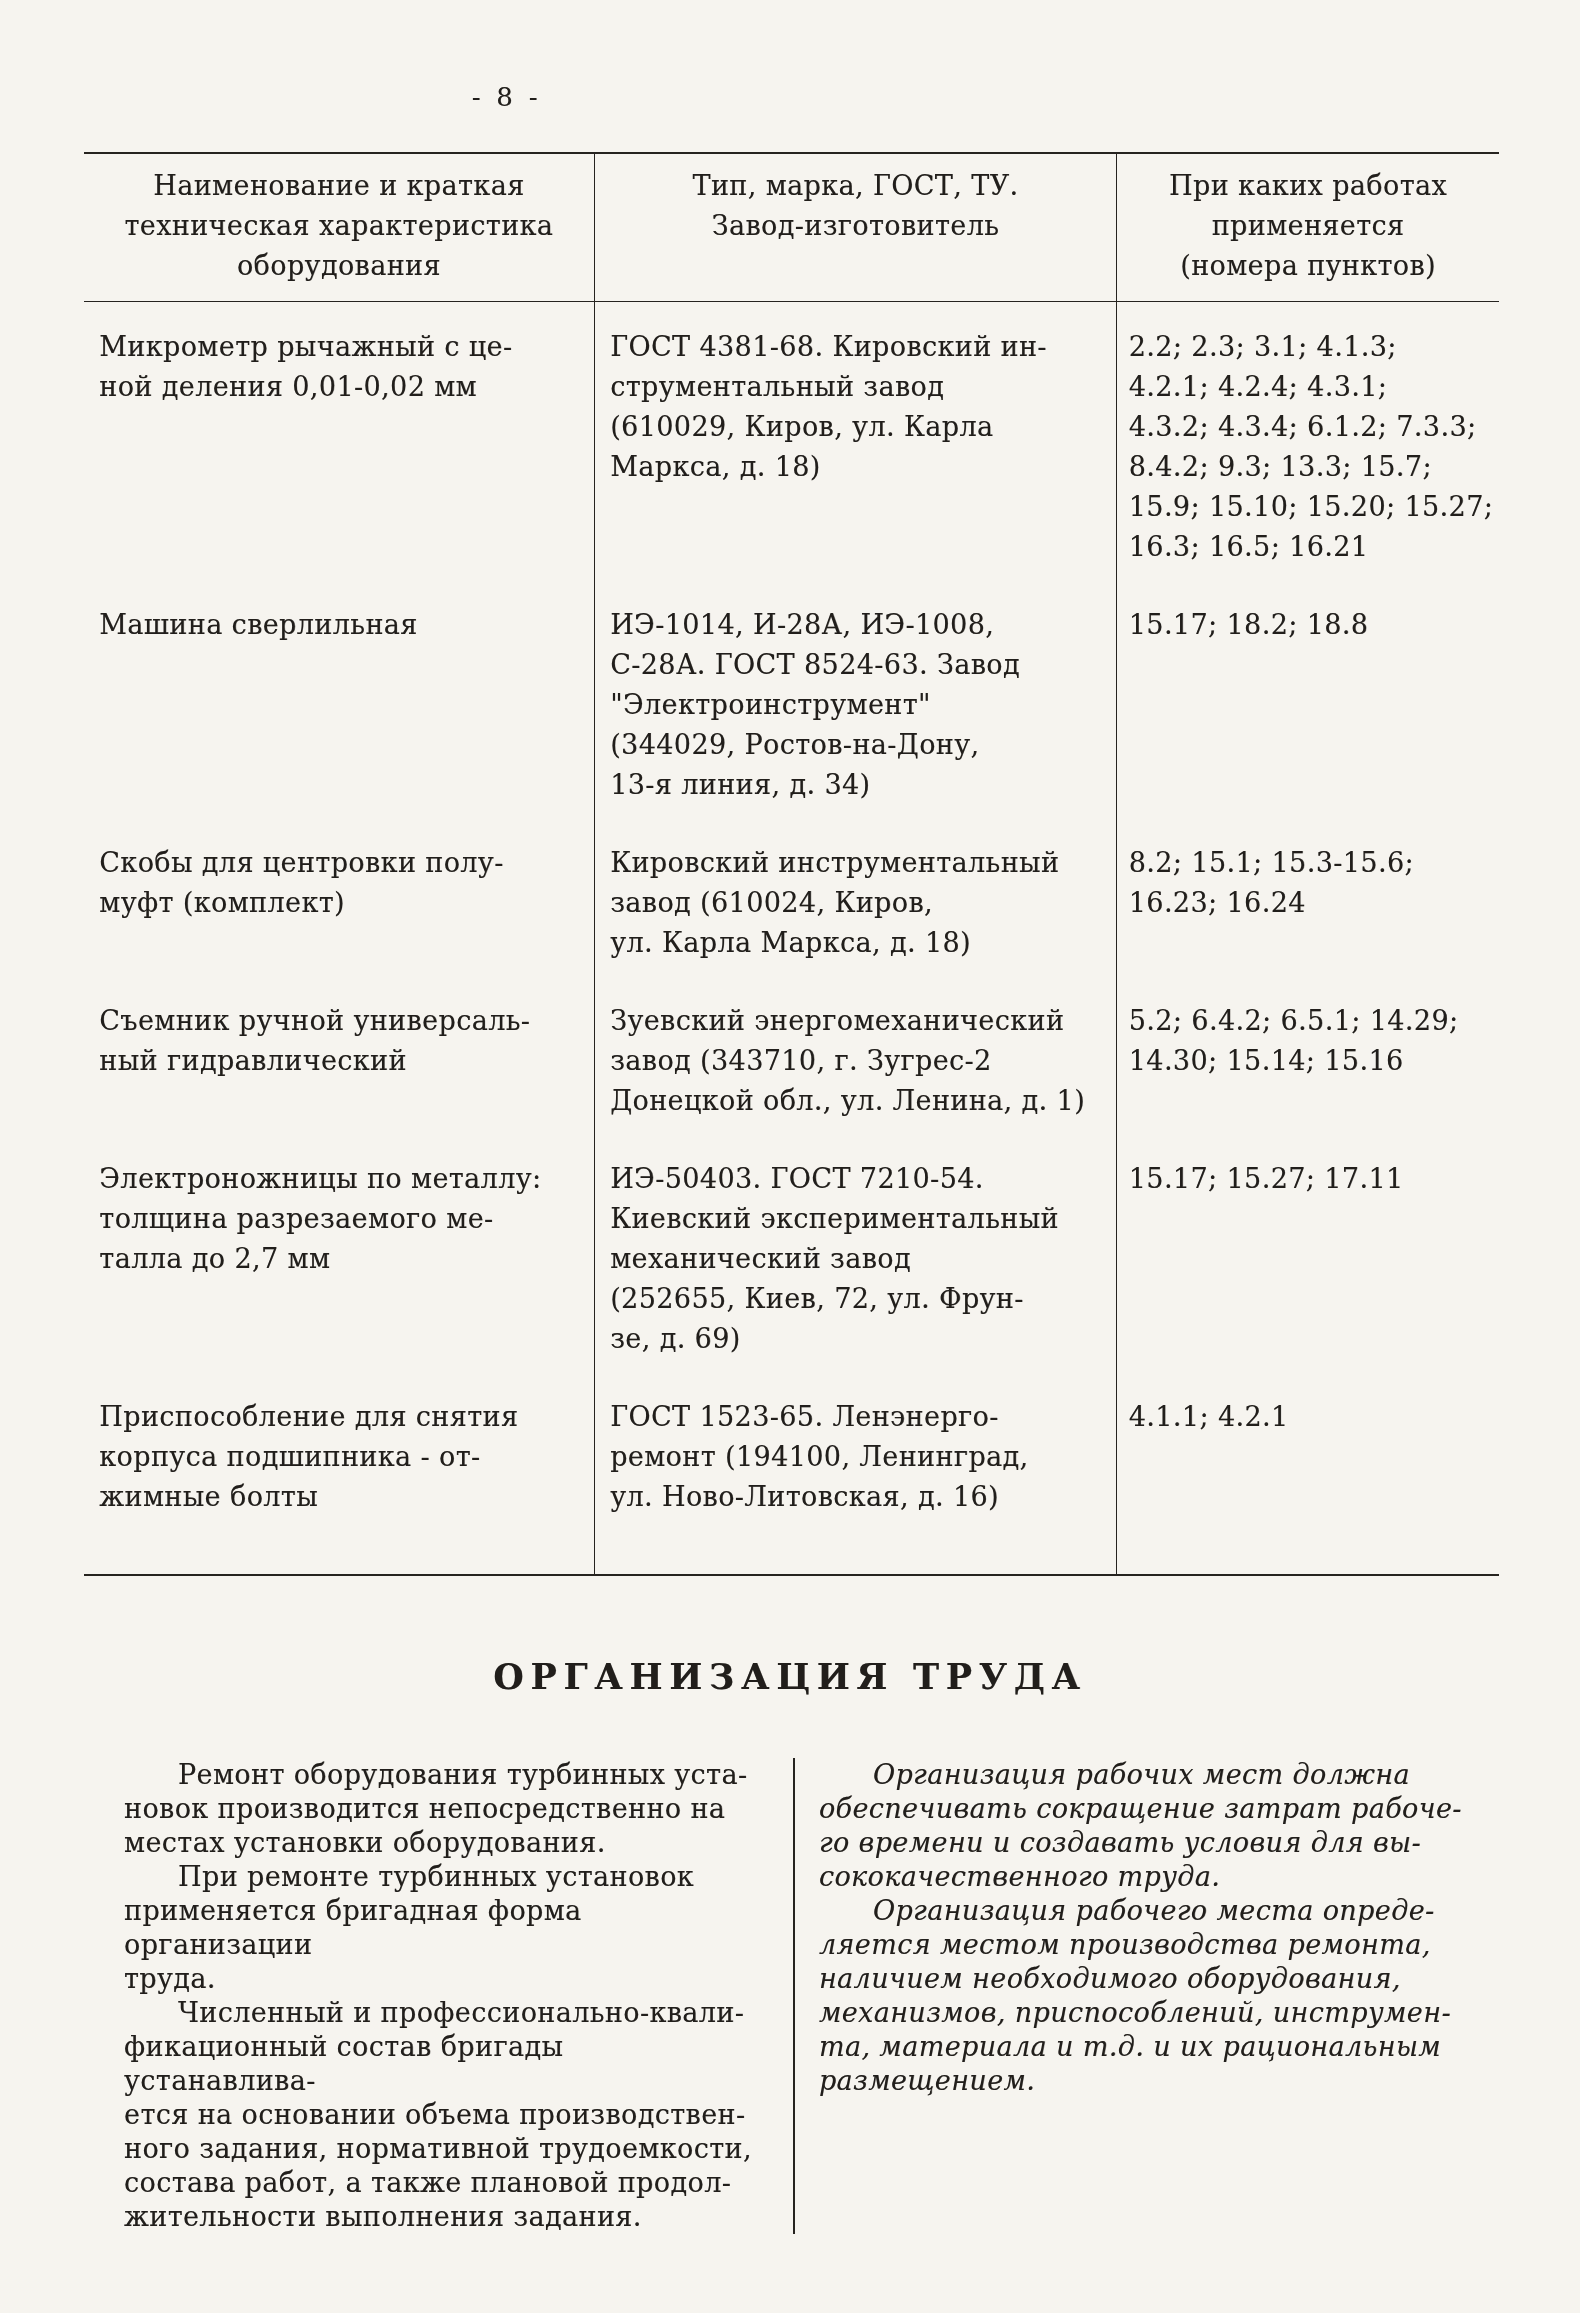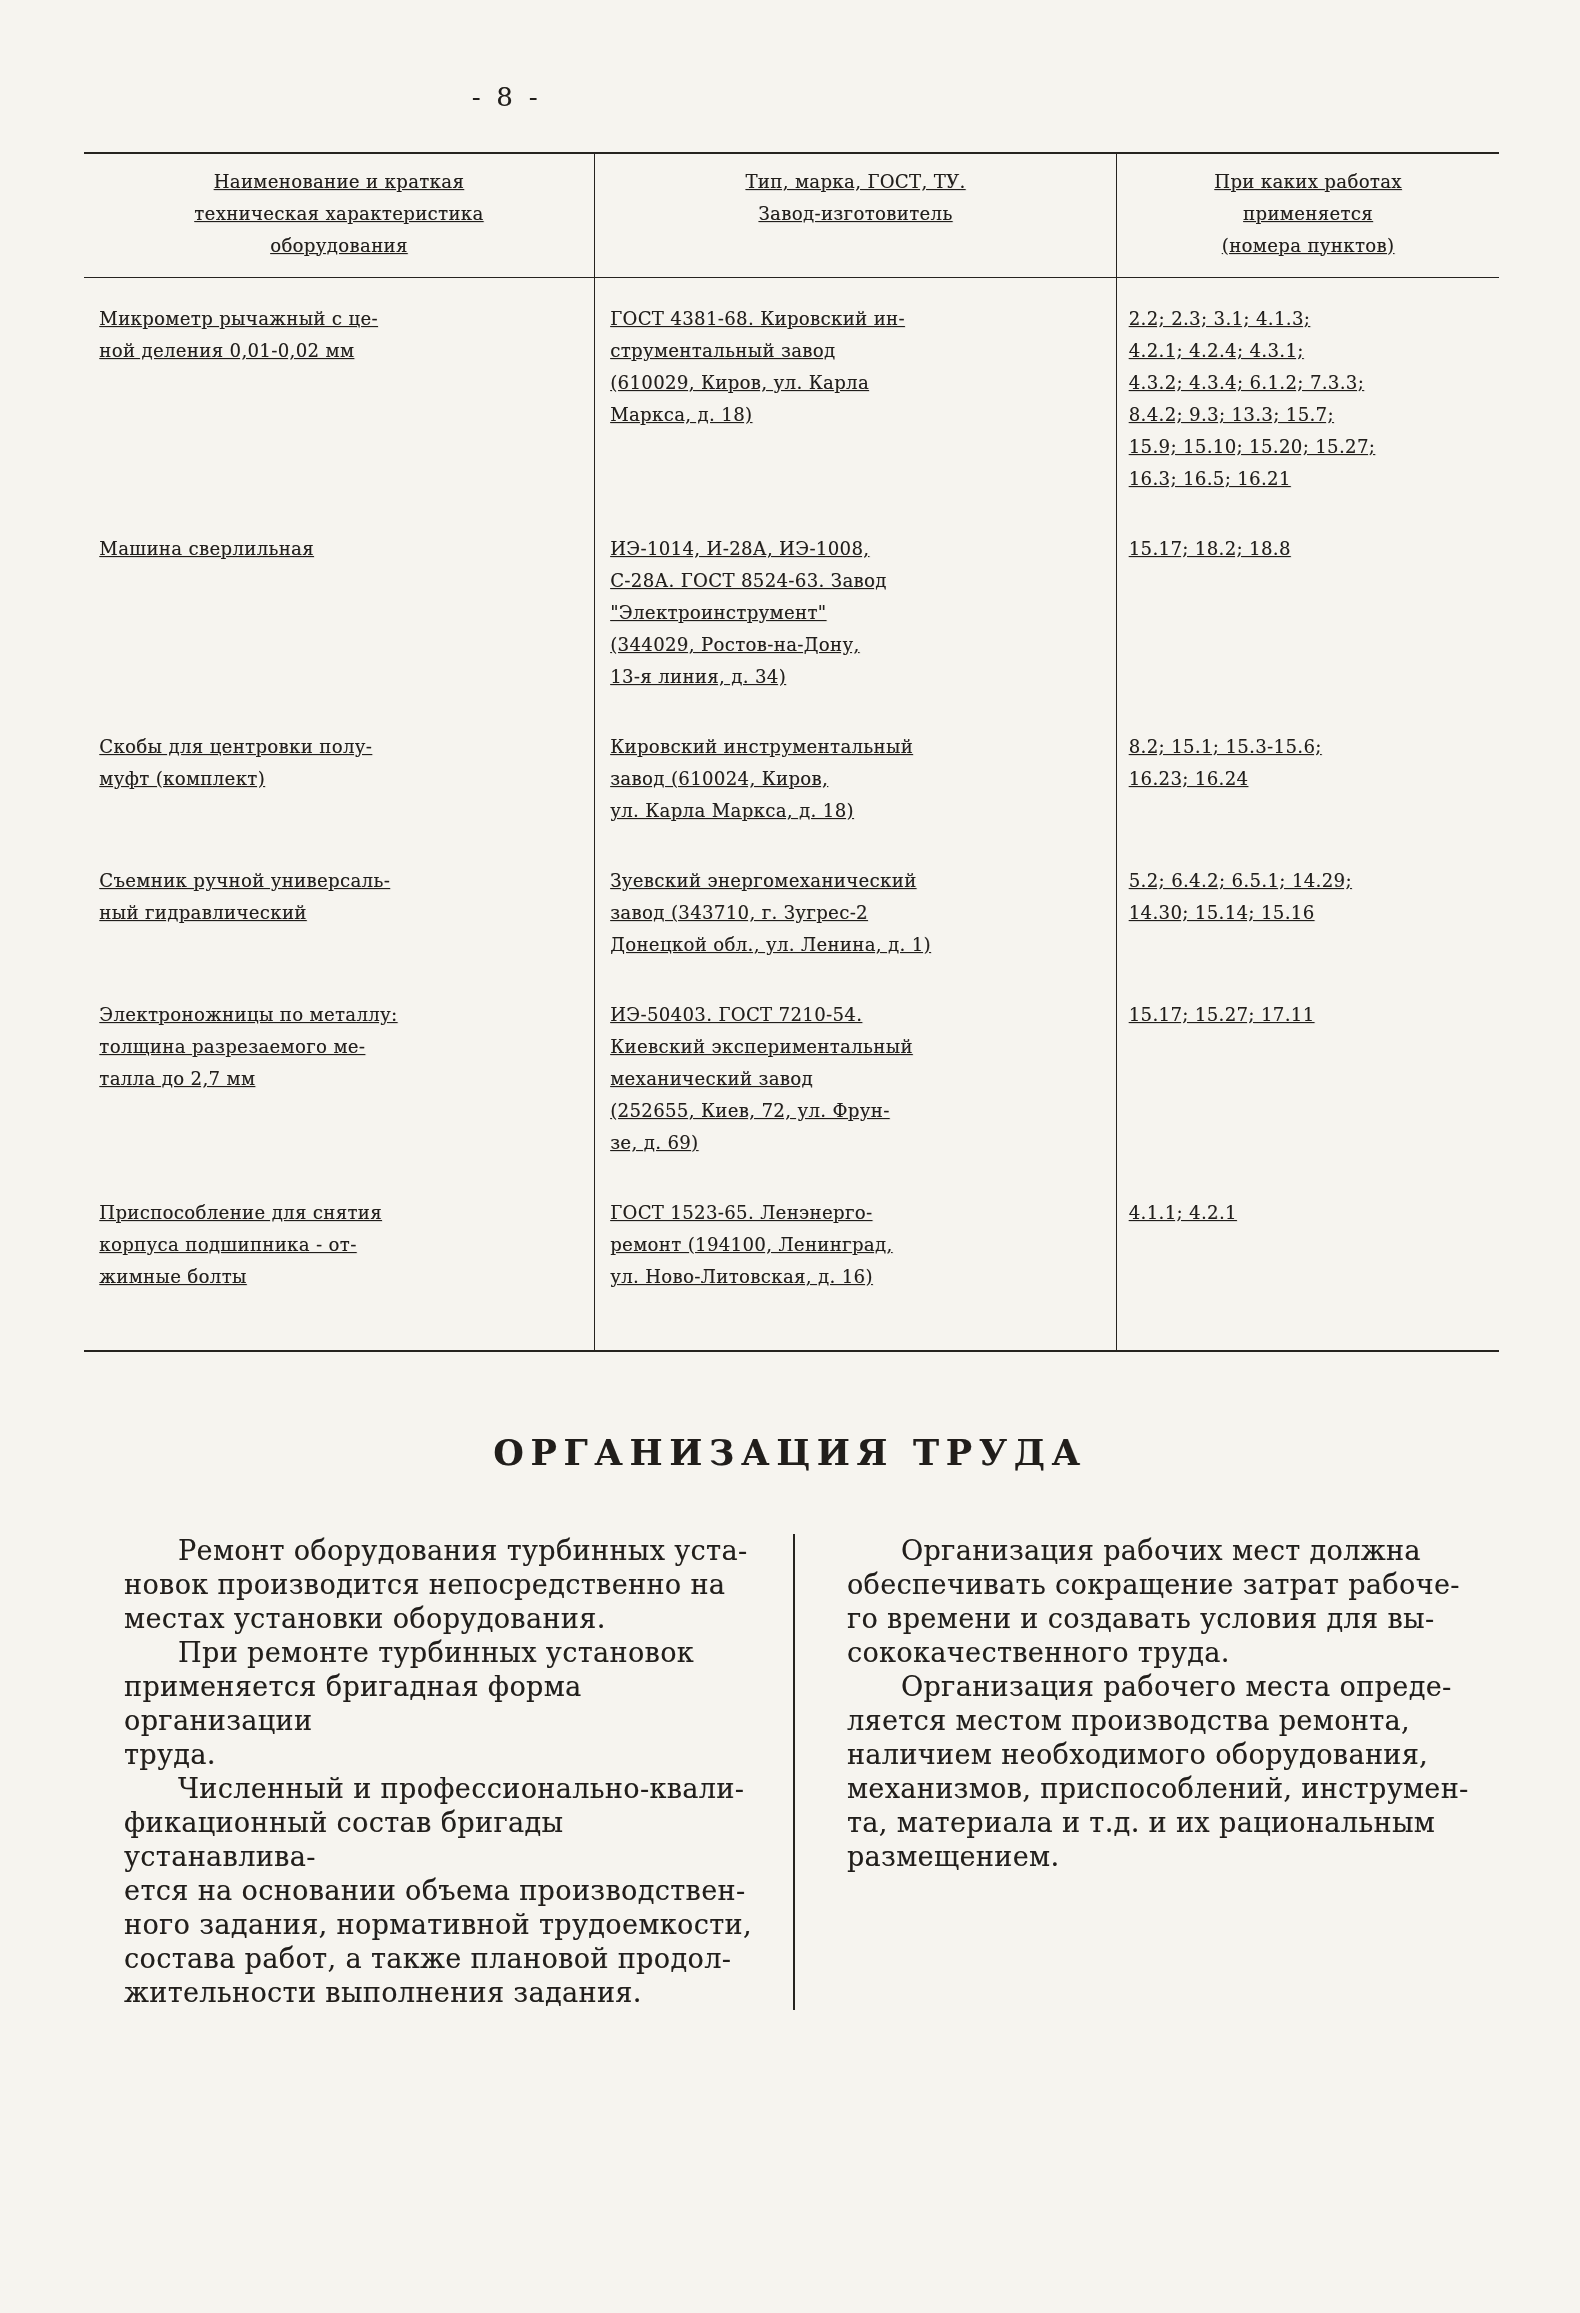--- a/index.html
+++ b/index.html
@@ -23,24 +23,23 @@
     font-size: 26px;
     letter-spacing: 3.8px;
   }
   .equipment-table {
     margin: 40px 0 0 84px;
     width: 1415px;
     border-collapse: collapse;
     table-layout: fixed;
     border-top: 2.9px solid #26231f;
     border-bottom: 2.9px solid #26231f;
-    font-size: 18px;
-    line-height: 32px;
+    font-size: 27px;
+    line-height: 40px;
     letter-spacing: 0.4px;
-    text-decoration: underline;
   }
   col.c1 { width: 510px; }
   col.c2 { width: 522px; }
   col.c3 { width: 382px; }
   .equipment-table th {
     font-weight: normal;
     text-align: center;
     vertical-align: top;
     padding: 11.5px 5.7px 15.3px;
     border-bottom: 1.9px solid #26231f;
@@ -76,22 +75,23 @@
     width: 669px;
     padding-right: 34px;
   }
   .col-divider {
     width: 1.9px;
     background: #26231f;
     align-self: stretch;
   }
   .col-right {
     flex: 1;
-    padding-left: 52px;
+    padding-left: 24px;
     padding-bottom: 92px;
+    font-style: italic;
   }
   .columns p {
     margin: 0;
     text-indent: 54px;
     white-space: pre-line;
   }
 </style>
 </head>
 <body>
 

